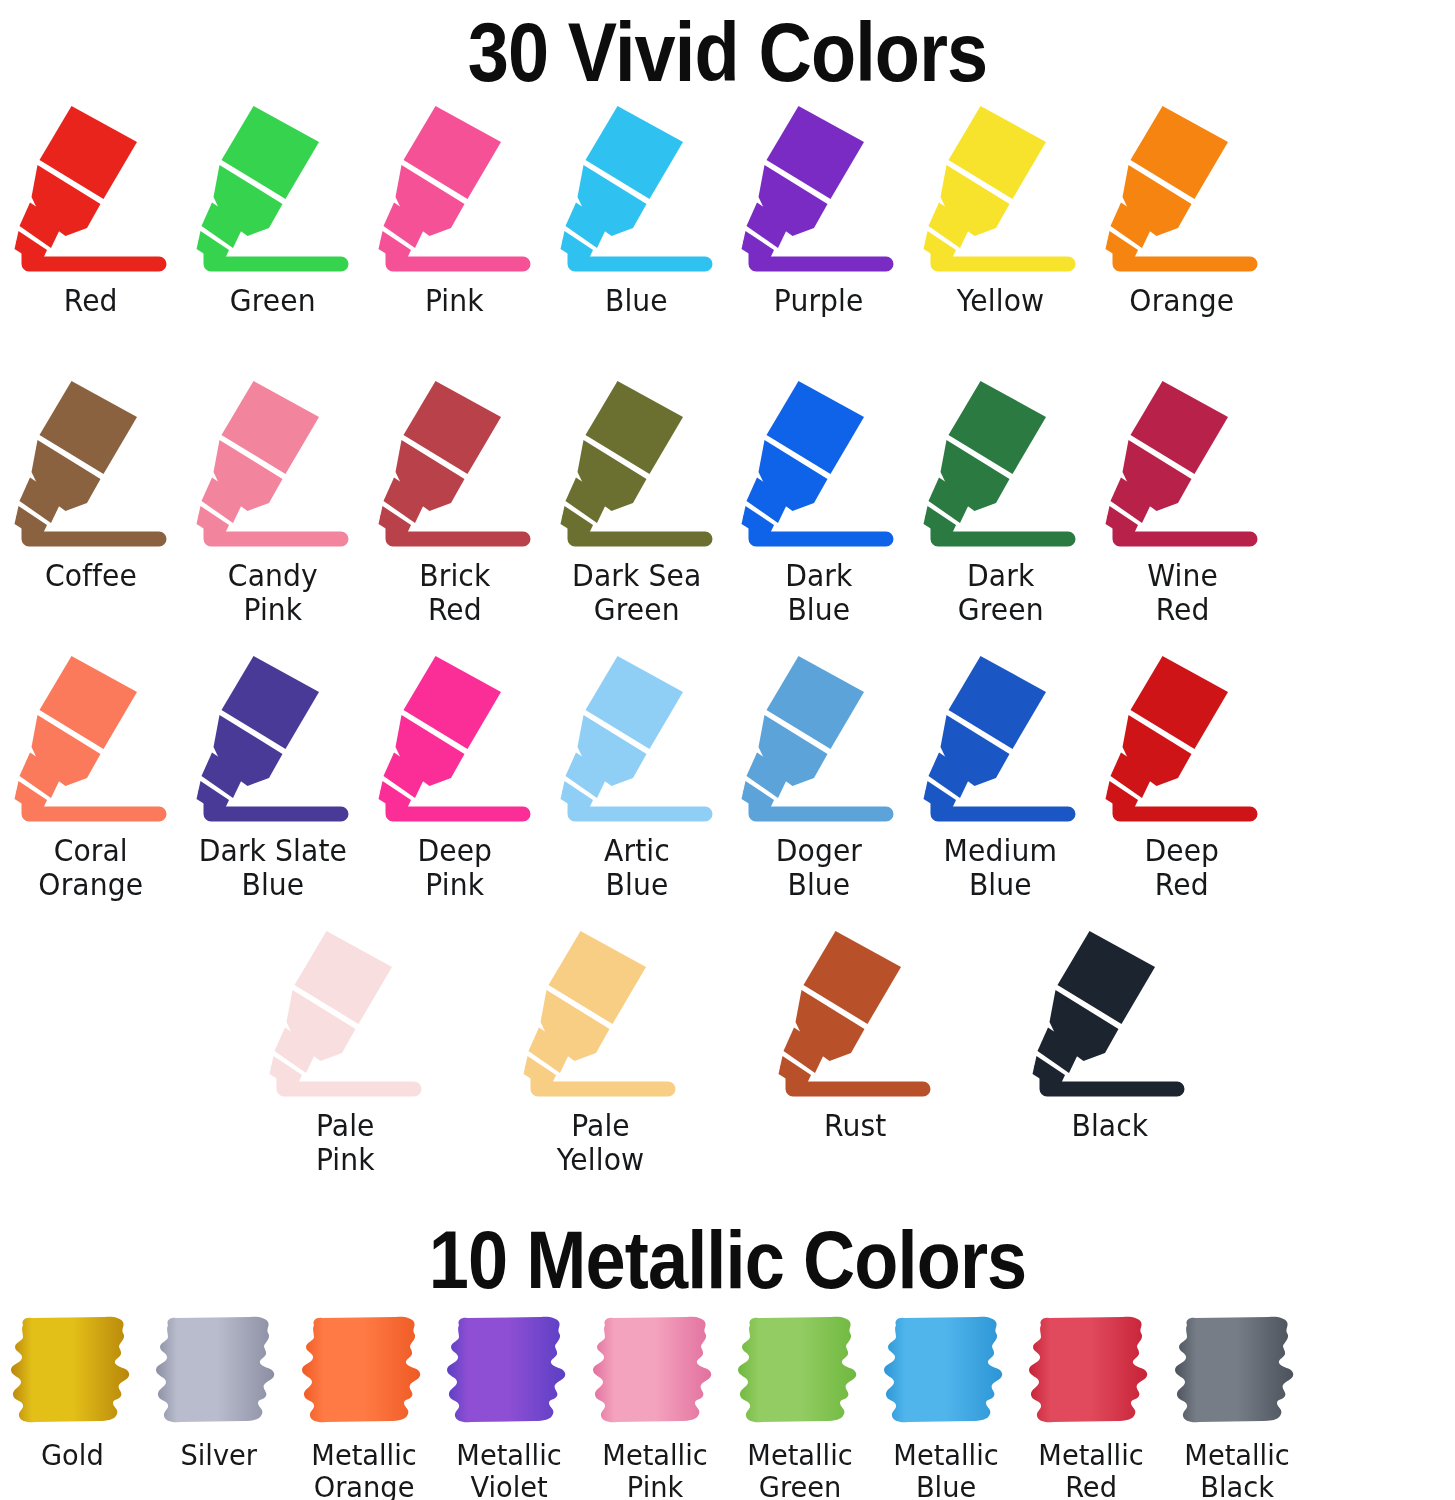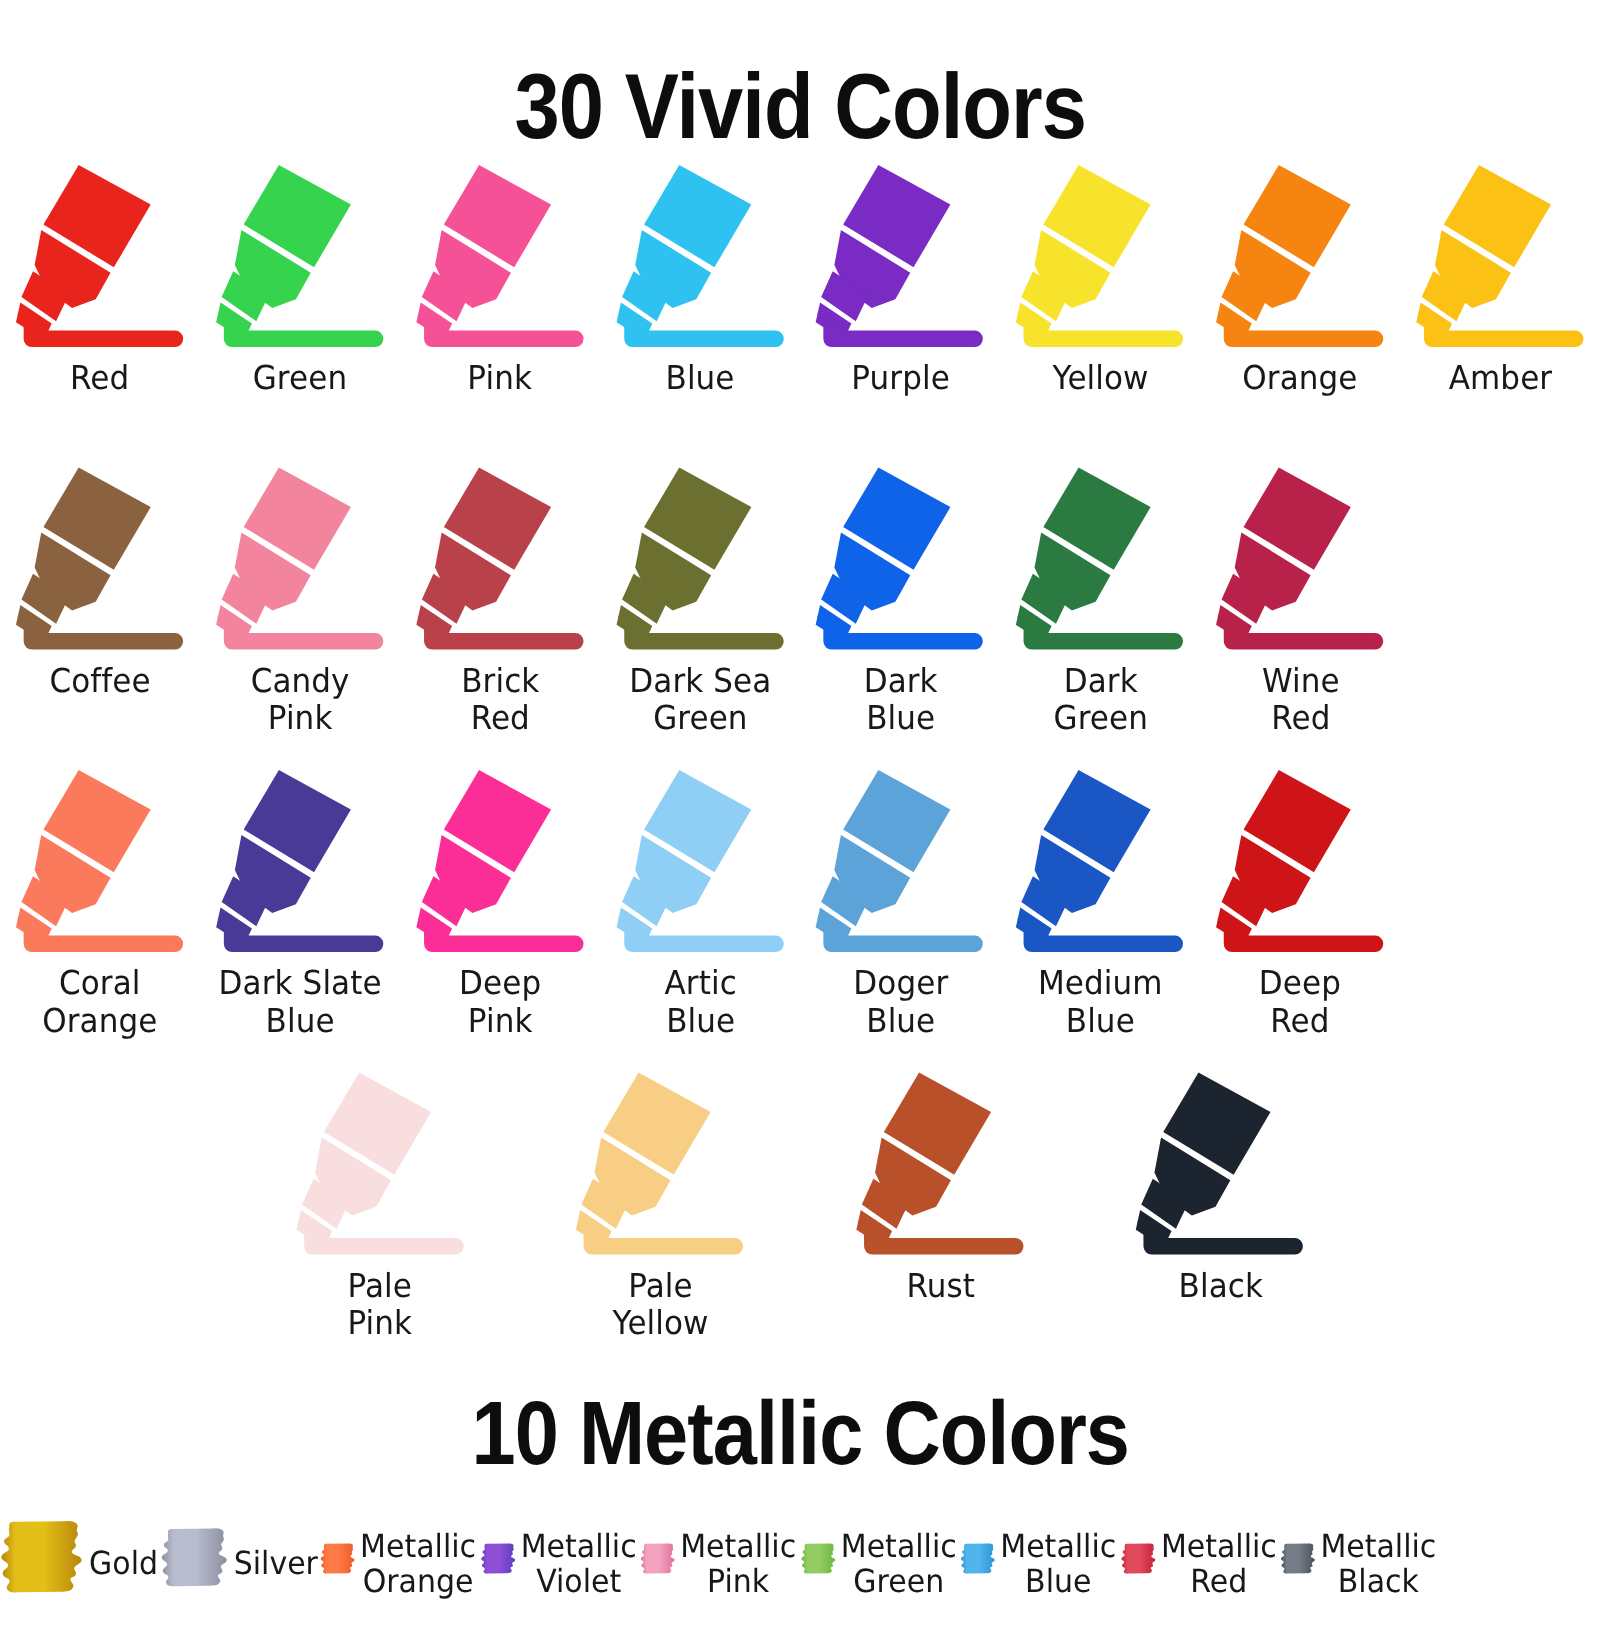--- a/index.html
+++ b/index.html
@@ -33,21 +33,20 @@
   }
   #metallic-heading {
     font-size: 82px;
     height: 96px;
     padding-top: 12px;
   }
 
   
   #vivid-section {
     padding: 6px 0 0 0;
-    margin-top: 44px;
   }
   .vivid-row {
     display: flex;
     width: 1455px;
     height: 275px;
     box-sizing: border-box;
   }
   .vivid-row.row-last { height: 280px; justify-content: space-between; }
 
   .vivid-cell {
@@ -84,21 +83,21 @@
     width: 1455px;
   }
   .metallic-row {
     display: flex;
     width: 1455px;
     align-items: flex-start;
   }
   .metallic-cell {
     width: 145.5px;
     display: flex;
-    flex-direction: row;
+    flex-direction: column;
     align-items: center;
     box-sizing: border-box;
   }
   .blob {
     width: 128px;
     height: 118px;
   }
   .blob svg { display: block; width: 100%; height: 100%; }
   .metallic-label {
     margin-top: 6px;
@@ -245,39 +244,20 @@
 
       <path d="M19 100.5 L51.5 122 L40 146 L8.5 124 Z"></path>
 
       <path d="M7.5 129 L36 148 L29 163 L3.5 147 Z"></path>
 
       <path d="M4.5 150.5 L27 165 L27 166.5 L148 166.5 a7.5 7.5 0 0 1 0 15 L18 181.5 a7.5 7.5 0 0 1 -7.5 -7.5 L10.5 160 Z" transform="translate(0,-12)"></path>
     </g>
   </svg>
           </div>
           <div class="swatch-label">Orange</div>
-        </div>
-        <div class="vivid-cell">
-          <div class="marker">
-  <svg viewBox="0 0 160 178" xmlns="http://www.w3.org/2000/svg" aria-hidden="true">
-    <g fill="#FBC215">
-
-      <path d="M60.5 4 L126 40 L92.5 97 L28.5 58 Z"></path>
-
-      <path d="M26.5 63 L89.5 102 L76 126 L54.5 134 L31 117 L20.5 95 Z"></path>
-
-      <path d="M19 100.5 L51.5 122 L40 146 L8.5 124 Z"></path>
-
-      <path d="M7.5 129 L36 148 L29 163 L3.5 147 Z"></path>
-
-      <path d="M4.5 150.5 L27 165 L27 166.5 L148 166.5 a7.5 7.5 0 0 1 0 15 L18 181.5 a7.5 7.5 0 0 1 -7.5 -7.5 L10.5 160 Z" transform="translate(0,-12)"></path>
-    </g>
-  </svg>
-          </div>
-          <div class="swatch-label">Amber</div>
         </div>
       </div>
       <div class="vivid-row">
         <div class="vivid-cell">
           <div class="marker">
   <svg viewBox="0 0 160 178" xmlns="http://www.w3.org/2000/svg" aria-hidden="true">
     <g fill="#8B6240">
 
       <path d="M60.5 4 L126 40 L92.5 97 L28.5 58 Z"></path>
 

